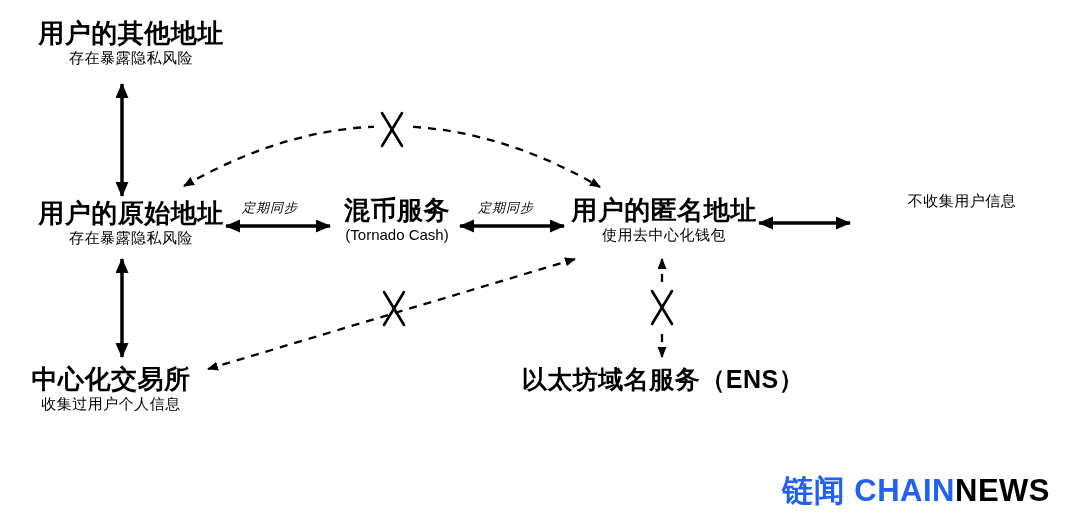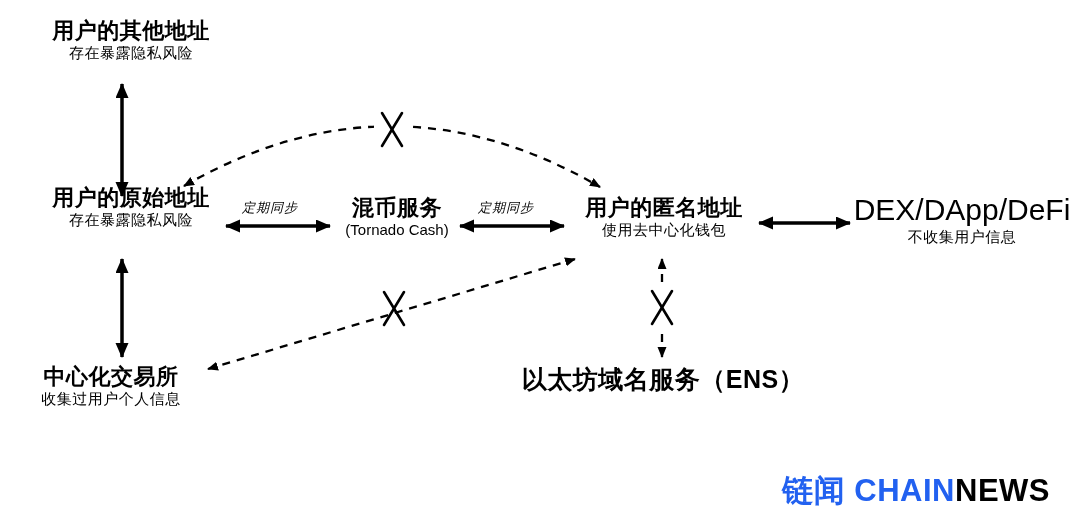--- a/index.html
+++ b/index.html
@@ -1,21 +1,21 @@
 <!DOCTYPE html>
 <html><head>
 <meta charset="utf-8">
 <style>
   * { margin:0; padding:0; box-sizing:border-box; }
   html,body { background:#ffffff; }
   body { font-family:"Liberation Sans","DejaVu Sans",sans-serif; color:#000; }
   .canvas { position:relative; width:1080px; height:522px; background:#fff; overflow:hidden; }
 
   .node { position:absolute; text-align:center; transform:translateX(-50%); white-space:nowrap; }
-  .node .title { font-weight:700; font-size:22px; line-height:1.2; letter-spacing:0.5px; }
+  .node .title { font-weight:700; font-size:26px; line-height:1.2; letter-spacing:0.5px; }
   .node .subtitle { font-size:15px; line-height:1.2; letter-spacing:0.5px; }
   .node.latin-title .title { font-weight:400; font-size:30px; letter-spacing:0; }
   .node .subtitle.latin { letter-spacing:0; }
 
   .sync-label { position:absolute; transform:translateX(-50%); font-size:13px; white-space:nowrap; letter-spacing:1px;font-style:italic; }
 
   svg.wires { position:absolute; left:0; top:0; }
   .solid  { stroke:#000; stroke-width:3.5; }
   .dashed { stroke:#000; stroke-width:2.3; fill:none; stroke-dasharray:8 7; }
   .xmark line { stroke:#000; stroke-width:2.6; stroke-linecap:round; }
@@ -65,37 +65,36 @@
       <line x1="652" y1="291" x2="672" y2="324"></line>
       <line x1="672" y1="291" x2="652" y2="324"></line>
     </g>
   </svg>
 
   <div class="node" style="left:131px; top:18px;">
     <div class="title">用户的其他地址</div>
     <div class="subtitle">存在暴露隐私风险</div>
   </div>
 
-  <div class="node" style="left:131px; top:185px;">
+  <div class="node" style="left:131px; top:198px;">
     <div class="title">用户的原始地址</div>
     <div class="subtitle">存在暴露隐私风险</div>
   </div>
 
   <div class="node" style="left:664px; top:195px;">
     <div class="title">用户的匿名地址</div>
     <div class="subtitle">使用去中心化钱包</div>
   </div>
 
   <div class="node" style="left:397px; top:195px;">
     <div class="title">混币服务</div>
     <div class="subtitle latin">(Tornado Cash)</div>
   </div>
 
   <div class="node latin-title" style="left:962px; top:192px;">
-    <div class="title">DEX/DApp/DeFi</div>
     <div class="subtitle">不收集用户信息</div>
   </div>
 
   <div class="node" style="left:111px; top:364px;">
     <div class="title">中心化交易所</div>
     <div class="subtitle">收集过用户个人信息</div>
   </div>
 
   <div class="node" style="left:663px; top:364px;">
     <div class="title" style="font-size:25px;">以太坊域名服务（ENS）</div>

